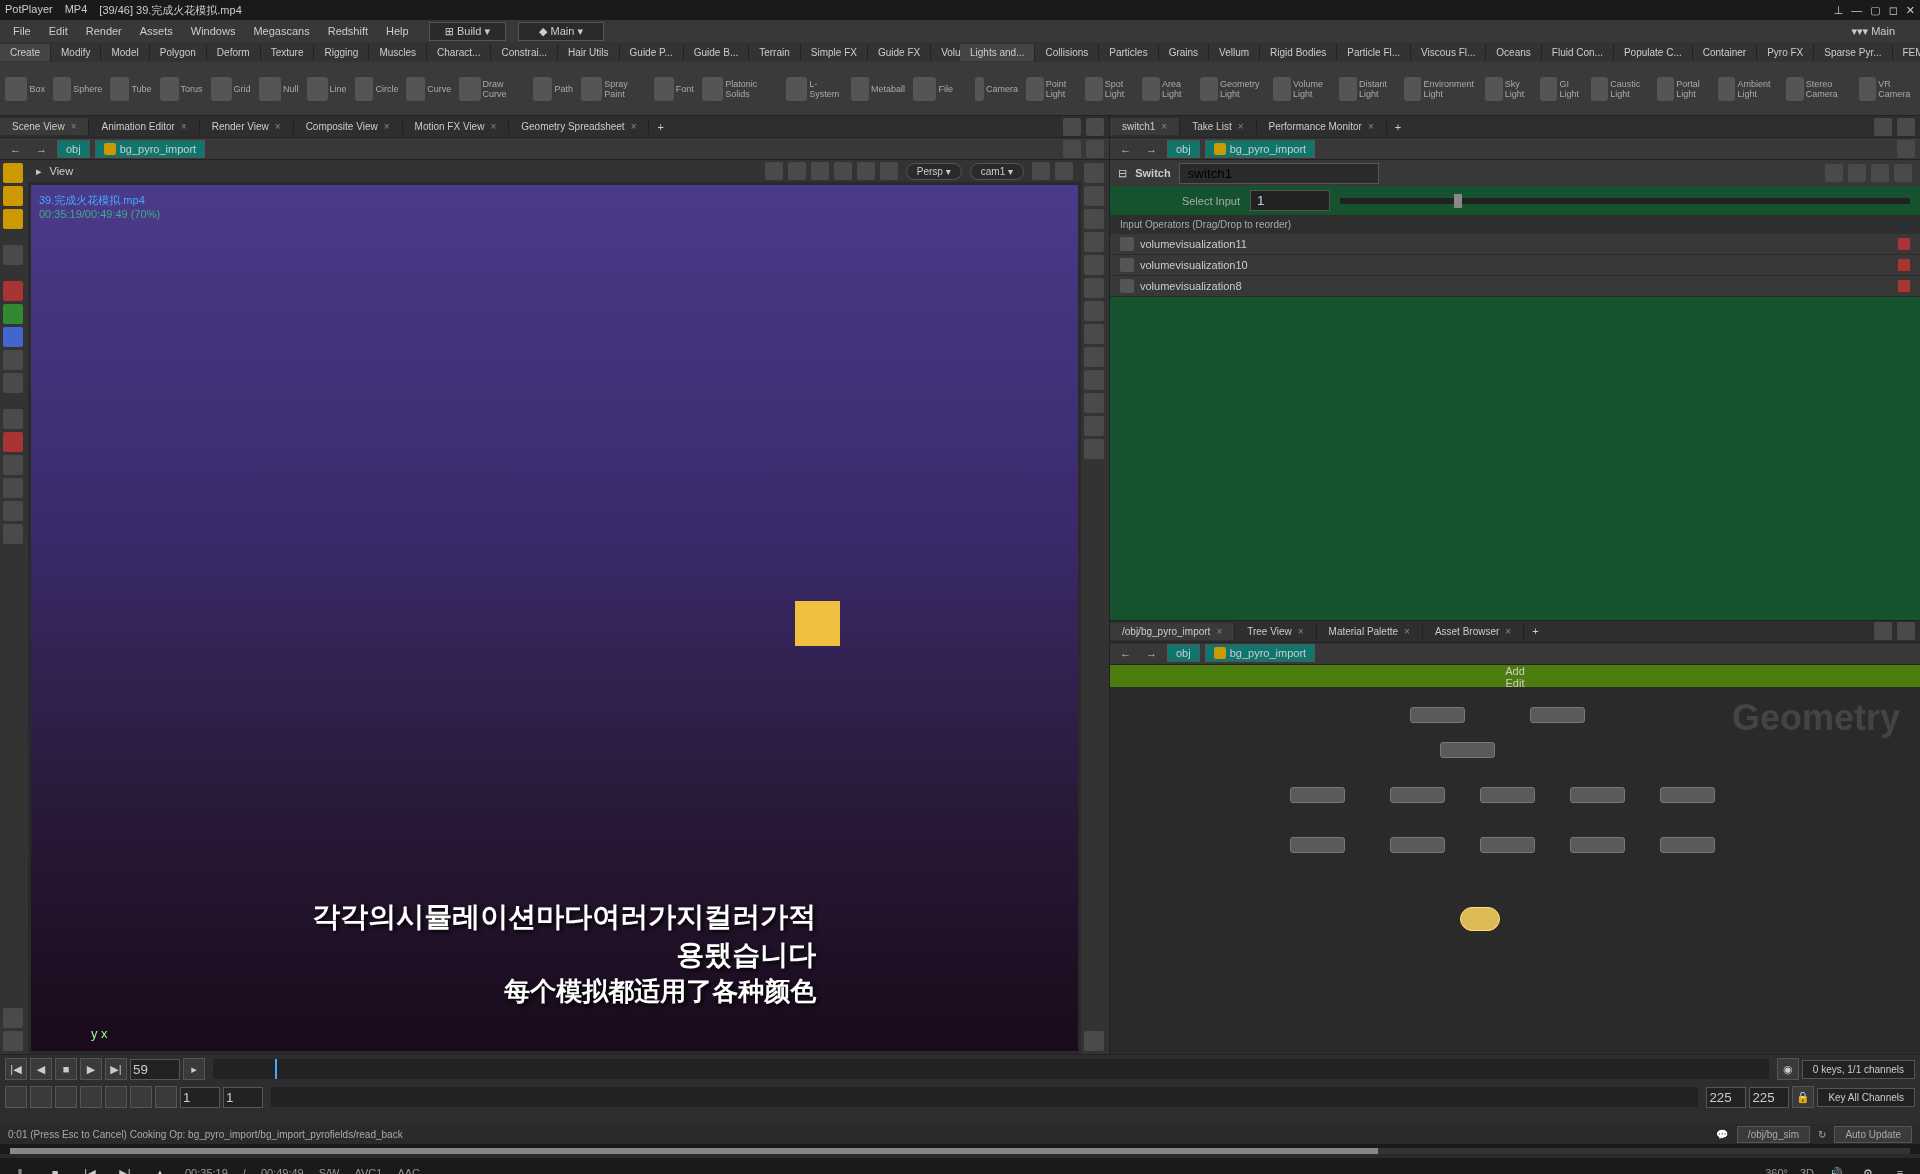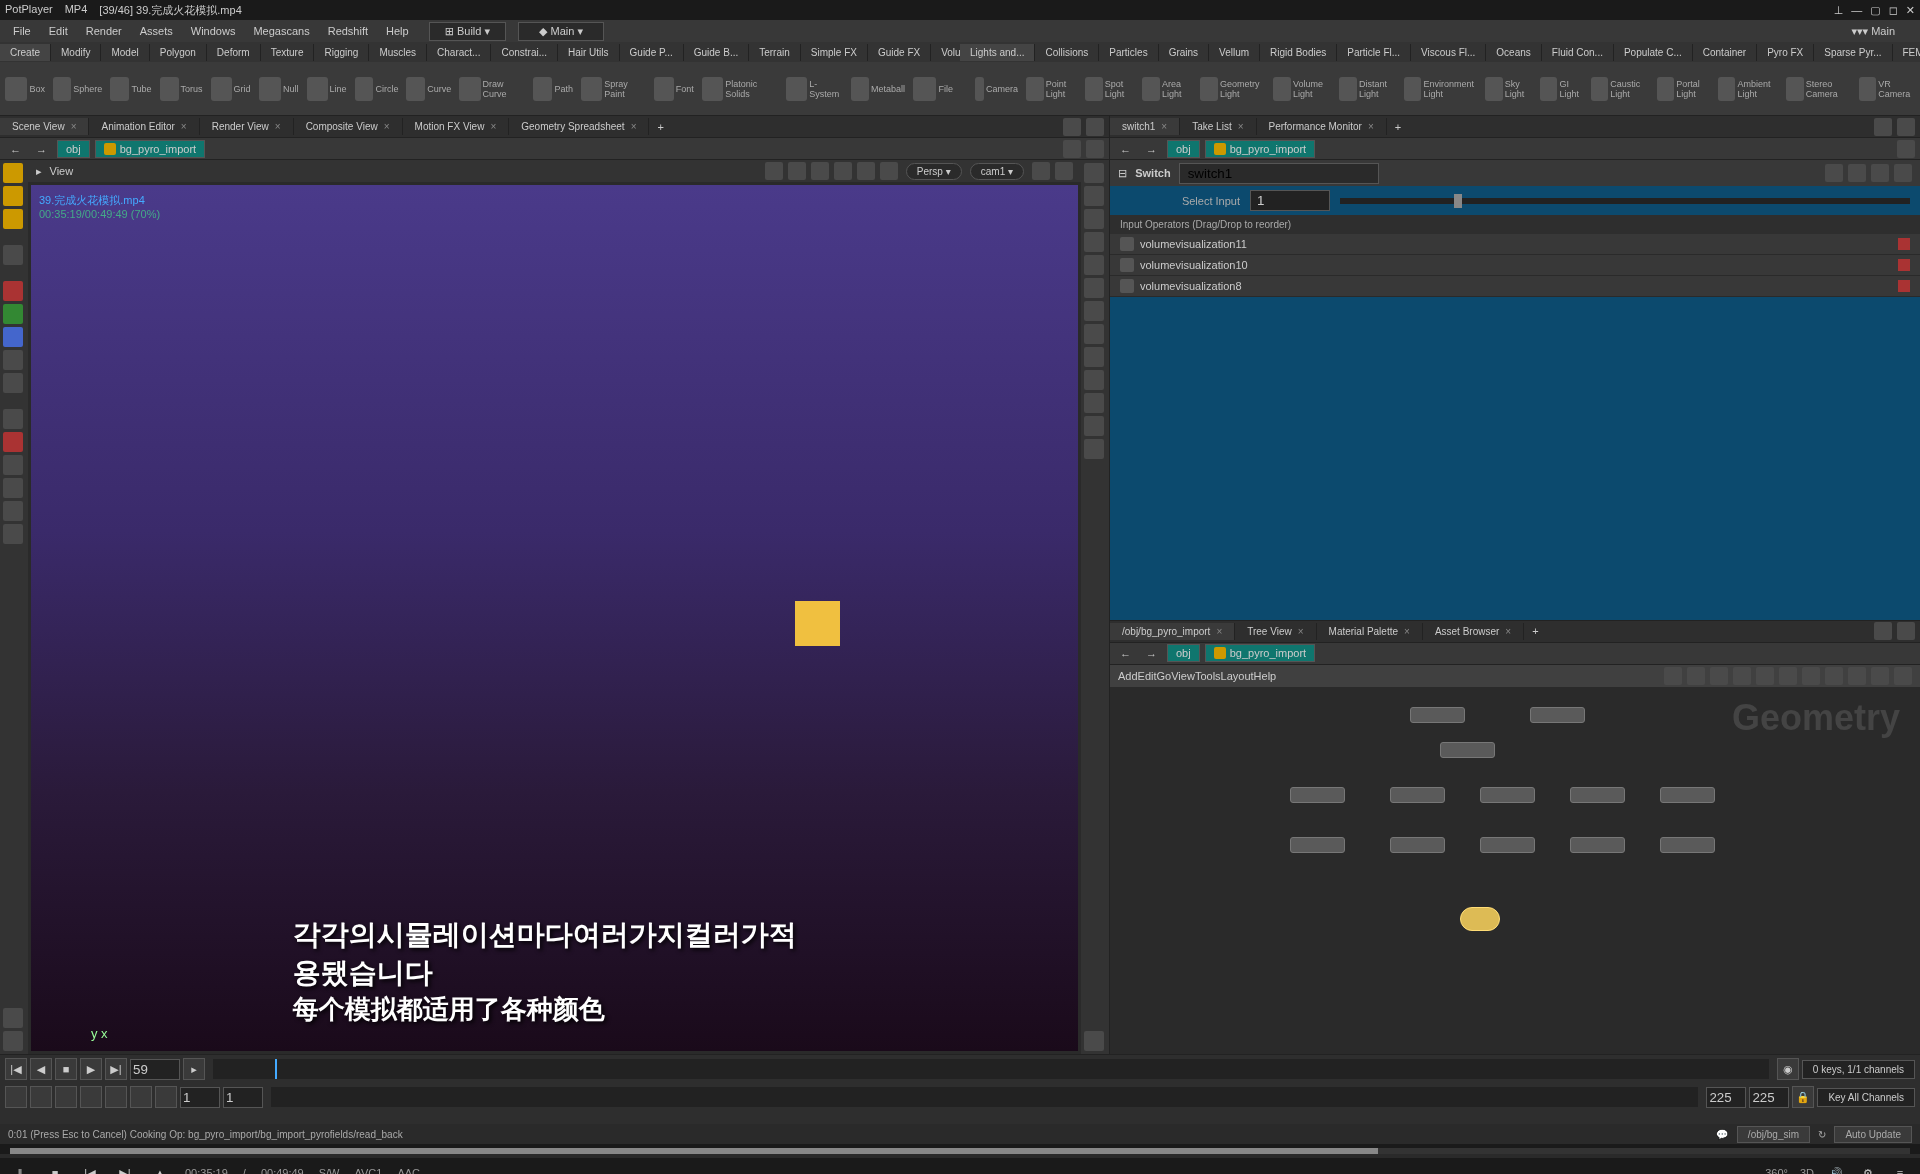--- a/index.html
+++ b/index.html
@@ -43,40 +43,40 @@
 .view-header { height: 22px; display: flex; align-items: center; padding: 0 8px; gap: 8px; background: #333; }
 .view-title { flex: 1; }
 .view-iconset { display: flex; gap: 5px; }
 .vi-btn { width: 18px; height: 18px; background: #4a4a4a; border-radius: 2px; cursor: pointer; }
 .view-dropdown { padding: 2px 10px; background: #2a2a2a; border: 1px solid #555; border-radius: 10px; font-size: 10px; cursor: pointer; }
 .viewport-canvas { flex: 1; background: linear-gradient(180deg, #4a3a8a 0%, #3a2a6a 40%, #2a1a3a 70%, #1a0a1a 100%); position: relative; margin: 3px; }
 .viewport-overlay { position: absolute; top: 8px; left: 8px; color: #4af; font-size: 11px; }
 .overlay-line { color: #4af; }
 .overlay-ts { color: #4a8; }
 .axis-gizmo { position: absolute; bottom: 10px; left: 60px; font-size: 13px; color: #9f9; }
-.subtitle-box { position: absolute; bottom: 24px; left: 50%; transform: translateX(-50%); text-align: left; }
+.subtitle-box { position: absolute; bottom: 42px; left: 50%; transform: translateX(-50%); text-align: right; }
 .subtitle-k { color: #fff; font-size: 28px; font-weight: bold; text-shadow: 2px 2px 4px #000; }
 .subtitle-c { color: #fff; font-size: 26px; font-weight: bold; text-shadow: 2px 2px 4px #000; }
 .right-toolbar { width: 28px; background: #333; display: flex; flex-direction: column; gap: 3px; padding: 3px; }
-.param-area { flex: 1; background: #0c4a6e; }
+.param-area { flex: 1; background: #14532d; }
 .param-header { height: 26px; display: flex; align-items: center; padding: 0 8px; gap: 8px; background: #383838; }
 .param-type { font-weight: bold; }
 .param-name { background: #2a2a2a; padding: 2px 8px; border: 1px solid #555; min-width: 200px; }
 .param-icons { margin-left: auto; display: flex; gap: 5px; }
 .param-row { display: flex; align-items: center; padding: 4px 10px; gap: 10px; }
 .param-label { width: 120px; text-align: right; color: #aaa; }
 .param-input { background: #222; border: 1px solid #555; padding: 2px 6px; color: #ccc; width: 80px; }
 .param-slider { flex: 1; height: 6px; background: #222; position: relative; }
 .param-slider-thumb { position: absolute; width: 8px; height: 14px; background: #888; top: -4px; left: 20%; }
 .param-section-header { padding: 4px 10px; background: #2e2e2e; font-size: 10px; color: #aaa; }
 .op-list-row { display: flex; align-items: center; padding: 3px 10px; gap: 6px; background: #383838; border-bottom: 1px solid #2a2a2a; }
 .op-menu-icon { width: 14px; height: 14px; background: #555; border-radius: 2px; }
 .op-list-del { width: 12px; height: 12px; background: #a33; margin-left: auto; cursor: pointer; }
 .node-area { flex: 1; display: flex; flex-direction: column; border-top: 1px solid #222; }
-.node-menubar { height: 22px; display: flex; align-items: center; padding: 0 8px; gap: 0; background: #404040; }
+.node-menubar { height: 22px; display: flex; align-items: center; padding: 0 8px; gap: 0; background: #4d7c0f; flex-direction: column; }
 .node-menu { cursor: pointer; }
 .node-icons { margin-left: auto; display: flex; gap: 5px; }
 .ni-btn { width: 18px; height: 18px; background: #4a4a4a; border-radius: 2px; cursor: pointer; }
 .node-canvas { flex: 1; background: #2a2a2a; position: relative; overflow: hidden; }
 .node-bg-label { position: absolute; right: 20px; top: 10px; font-size: 36px; color: #444; font-weight: bold; }
 .graph-node { position: absolute; width: 55px; height: 16px; background: #5a5a5a; border: 1px solid #777; border-radius: 3px; }
 .graph-node.selected { background: #ddbb55; border-color: #ffdd77; }
 .timeline-area { height: 70px; background: #2e2e2e; display: flex; flex-direction: column; border-top: 1px solid #222; }
 .timeline-row { display: flex; align-items: center; padding: 3px 5px; gap: 3px; }
 .tl-btn { width: 22px; height: 22px; background: #3a3a3a; border: 1px solid #555; cursor: pointer; display: flex; align-items: center; justify-content: center; }

